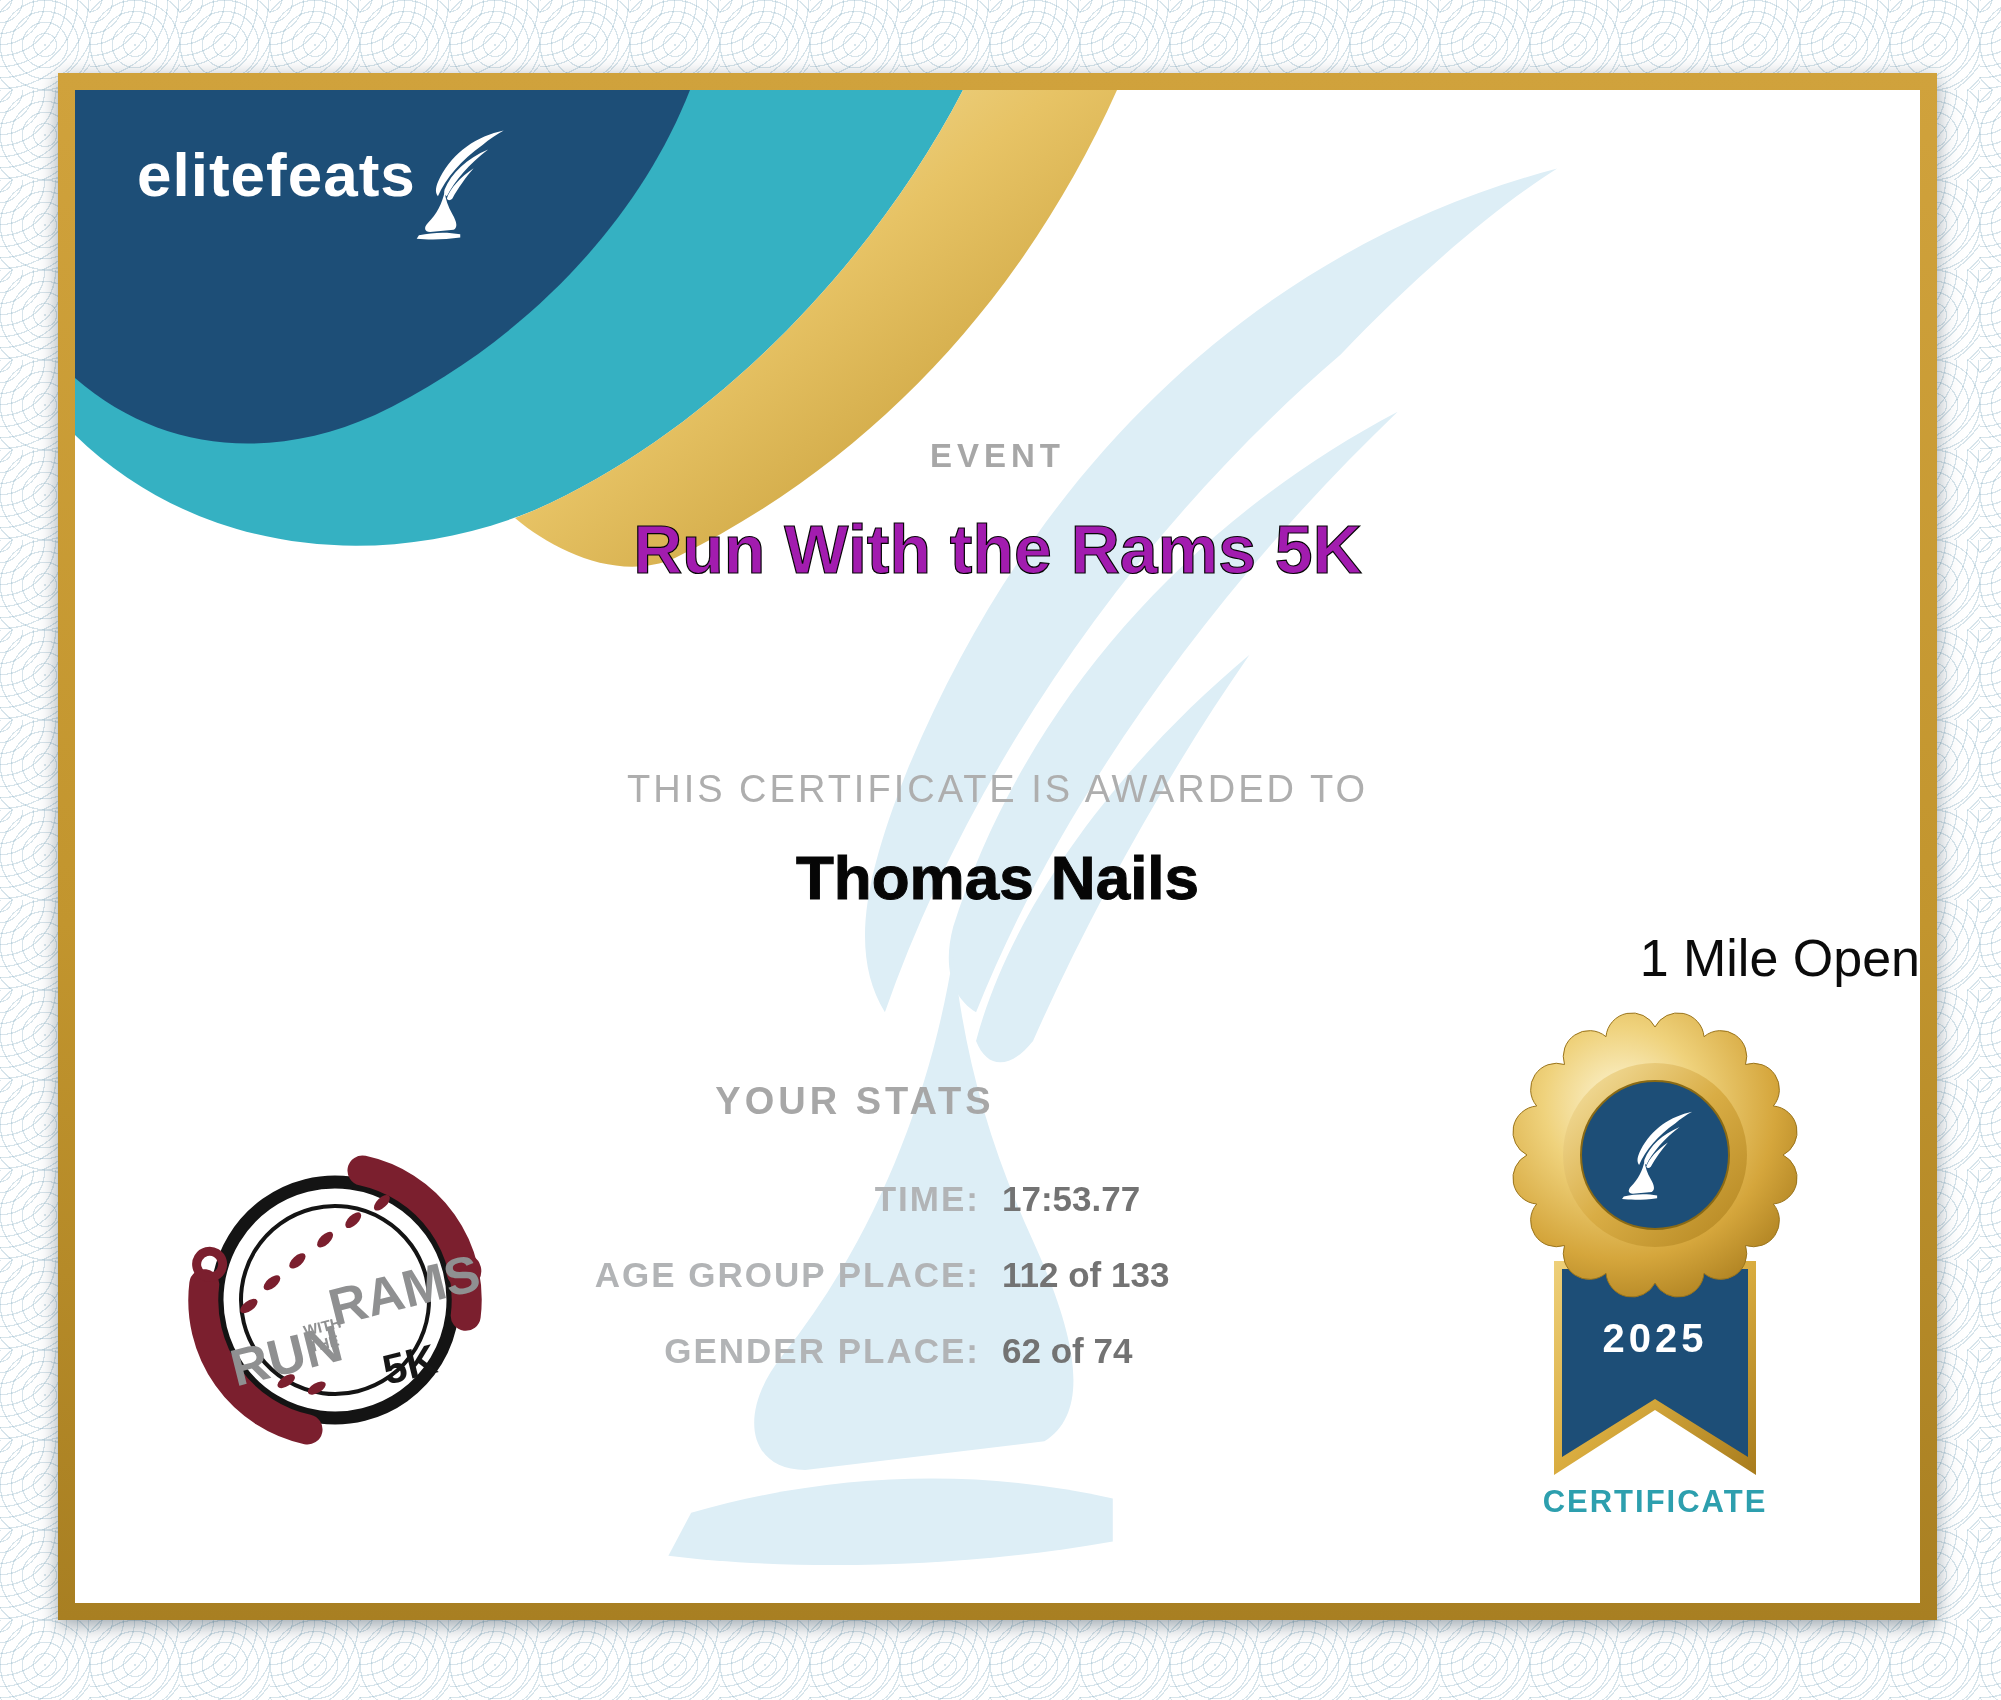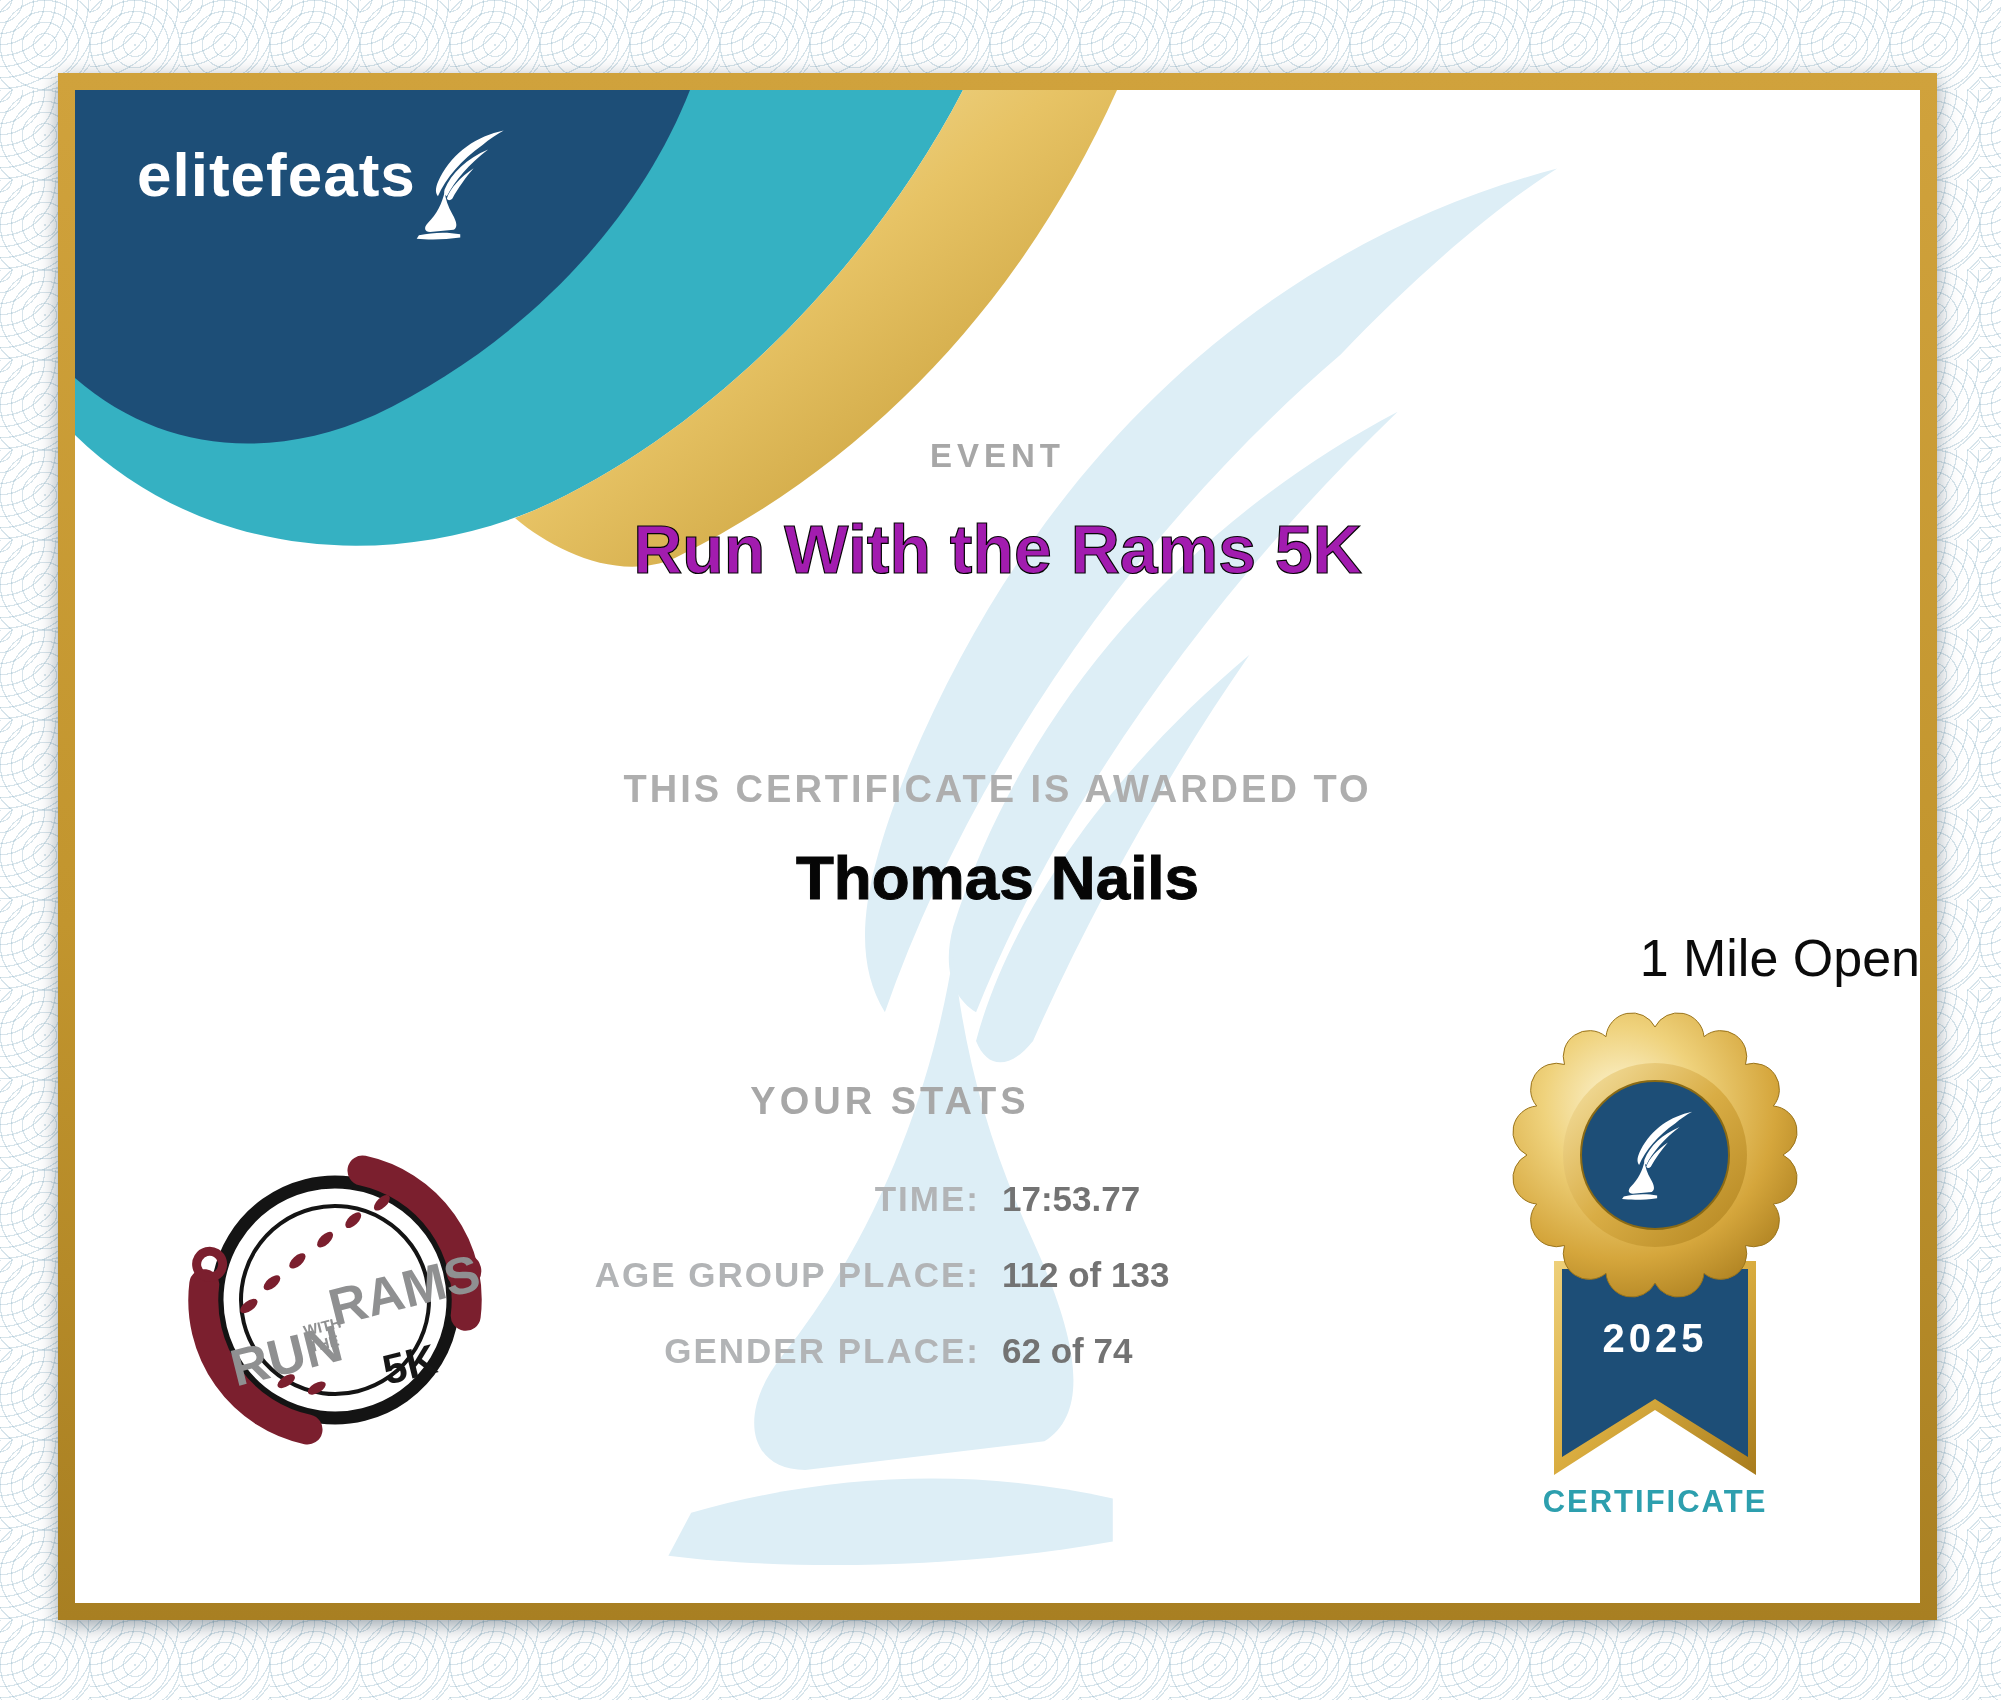--- a/index.html
+++ b/index.html
@@ -20,24 +20,24 @@
 
   .swoosh{position:absolute;left:0;top:0;width:1150px;height:580px;}
 
   .brand{position:absolute;left:62px;top:54px;display:flex;align-items:flex-start;}
   .brand-text{font-size:62px;font-weight:700;color:#ffffff;letter-spacing:1px;line-height:1;}
   .brand-icon{width:96px;height:112px;margin-left:-6px;margin-top:-16px;}
 
   .center-line{position:absolute;left:0;width:100%;text-align:center;}
   .event-label{top:347px;font-size:33px;font-weight:700;color:#a7a7a7;letter-spacing:5px;}
   .event-name{top:420px;font-size:68px;font-weight:700;color:#a21caf;-webkit-text-stroke:1.2px #060606;}
-  .awarded-label{top:678px;font-size:38px;font-weight:700;color:#aeaeae;letter-spacing:3px;}
+  .awarded-label{top:678px;font-size:38px;font-weight:400;color:#aeaeae;letter-spacing:3px;}
   .recipient{top:752px;font-size:62px;font-weight:700;color:#060606;-webkit-text-stroke:1px #060606;}
   .division{top:838px;font-size:52px;font-weight:400;color:#0b0b0b;text-align:right;}
-  .your-stats{position:absolute;left:515px;top:990px;width:600px;text-align:center;
+  .your-stats{position:absolute;left:480px;top:990px;width:600px;text-align:center;
       font-size:38px;font-weight:700;color:#a7a7a7;letter-spacing:4px;}
 
   .stats{position:absolute;left:385px;top:1088px;display:grid;
       grid-template-columns:520px 430px;column-gap:22px;row-gap:34px;}
   .stat-label{font-size:35px;font-weight:600;color:#b2b4b6;letter-spacing:2px;text-align:right;line-height:42px;}
   .stat-value{font-size:35px;font-weight:700;color:#737373;text-align:left;line-height:42px;}
 
   .stamp{position:absolute;left:95px;top:1045px;width:330px;height:330px;}
 
   .medal{position:absolute;left:1415px;top:915px;width:330px;height:560px;}

